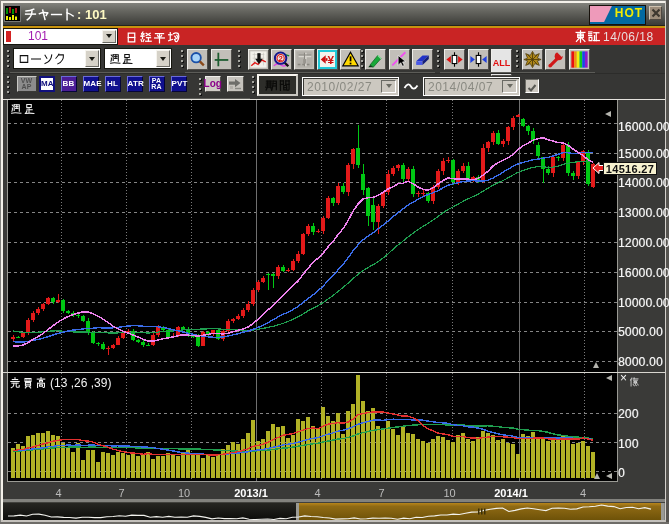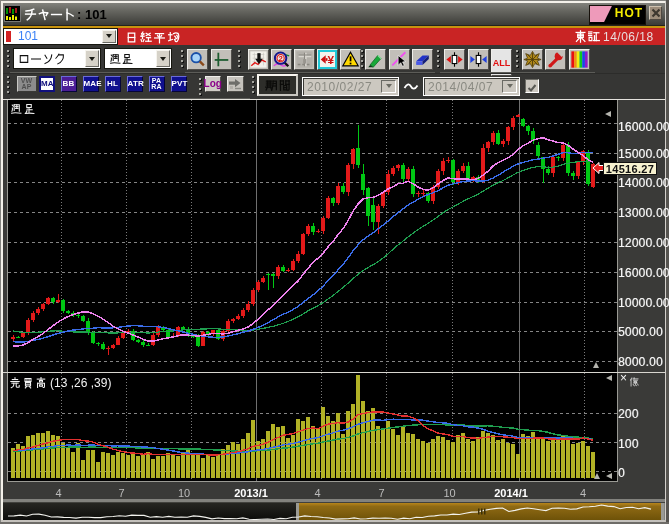--- a/index.html
+++ b/index.html
@@ -40,37 +40,37 @@
       <path d="M13,6.2 L11.3,9.2"></path>
       <path d="M7,2.5 L9.8,14"></path>
     </svg>
     <svg class="k" width="13" height="13" viewBox="0 0 16 16" style="vertical-align:middle;" fill="none" stroke="#fff" stroke-width="1.8" stroke-linecap="square">
       <path d="M2,8 H14"></path>
     </svg>
     <svg class="k" width="13" height="13" viewBox="0 0 16 16" style="vertical-align:middle;" fill="none" stroke="#fff" stroke-width="1.8" stroke-linecap="square">
       <path d="M5,1.5 V14.5"></path>
       <path d="M5,6 C8,7 10.5,8.2 12.5,9.8"></path>
     </svg>
-    <span style="color:#000000;font:bold 13px 'Liberation Sans',sans-serif;margin-left:1px">: 101</span>
-  </div>
-<div class="abs" style="left:589px;top:5px;width:57px;height:20px;background:#000000;border:1.5px solid #16100a;overflow:hidden">
+    <span style="color:#fef9c3;font:bold 13px 'Liberation Sans',sans-serif;margin-left:1px">: 101</span>
+  </div>
+<div class="abs" style="left:589px;top:5px;width:57px;height:20px;background:#0369a1;border:1.5px solid #16100a;overflow:hidden">
     <div class="abs" style="left:-7px;top:0;width:25px;height:16px;background:#ee9aba;transform:skewX(-26deg)"></div>
     <div class="abs" style="left:21px;top:0;width:36px;text-align:center;color:#f2ea00;font:bold 12px 'Liberation Sans',sans-serif;line-height:14px;letter-spacing:1px">HOT</div>
   </div>
 <div class="abs" style="left:648.5px;top:6px;width:13.5px;height:14px;background:#9c8c7a;border-top:1px solid #cfc2b0;border-left:1px solid #d6cbbb;border-bottom:1px solid #4f4840;border-right:1px solid #4f4840">
     <svg width="12" height="12" viewBox="0 0 12 12" style="display:block;margin:0 auto">
       <path d="M2.5,2.5 L9.5,9.5 M9.5,2.5 L2.5,9.5" stroke="#3d372f" stroke-width="2.2"></path>
     </svg>
   </div>
 <div class="abs" style="left:3px;top:25px;width:662px;height:2.5px;background:#23231f"></div>
 <div class="abs" style="left:3px;top:25.5px;width:662px;height:2px;background:#c8930f"></div>
 <div class="abs" style="left:3px;top:27.5px;width:662px;height:17.5px;background:#c92424"></div>
 <div class="combo" style="left:3px;top:28px;width:115px;height:16.5px">
     <div style="position:absolute;left:1.5px;top:1.5px;bottom:1.5px;width:5px;background:#d42222"></div>
-    <span style="margin-left:14px;font:12px 'Liberation Sans',sans-serif;color:#3b82f6">101</span>
+    <span style="margin-left:24px;font:12px 'Liberation Sans',sans-serif;color:#a21caf">101</span>
     <div class="cbtn">
       <div class="arr"></div>
     </div>
   </div>
 <div class="abs" style="left:125px;top:30px;height:14px;display:flex;align-items:center;gap:1px">
     <svg class="k" width="13" height="13" viewBox="0 0 16 16" style="vertical-align:middle;" fill="none" stroke="#fff" stroke-width="1.5" stroke-linecap="square">
       <path d="M4,2.5 H12 V13.5 H4 Z"></path>
       <path d="M4,8 H12"></path>
     </svg>
     <svg class="k" width="13" height="13" viewBox="0 0 16 16" style="vertical-align:middle;" fill="none" stroke="#fff" stroke-width="1.5" stroke-linecap="square">

